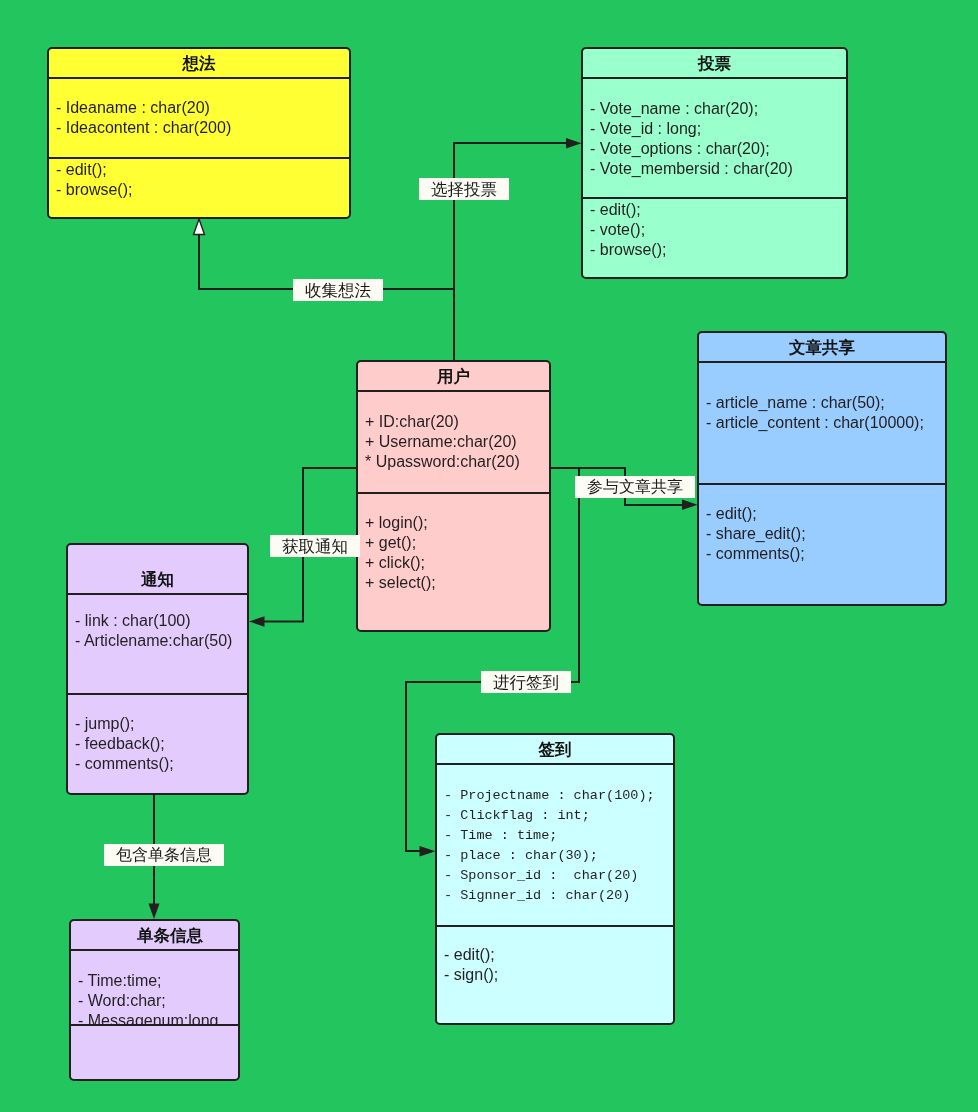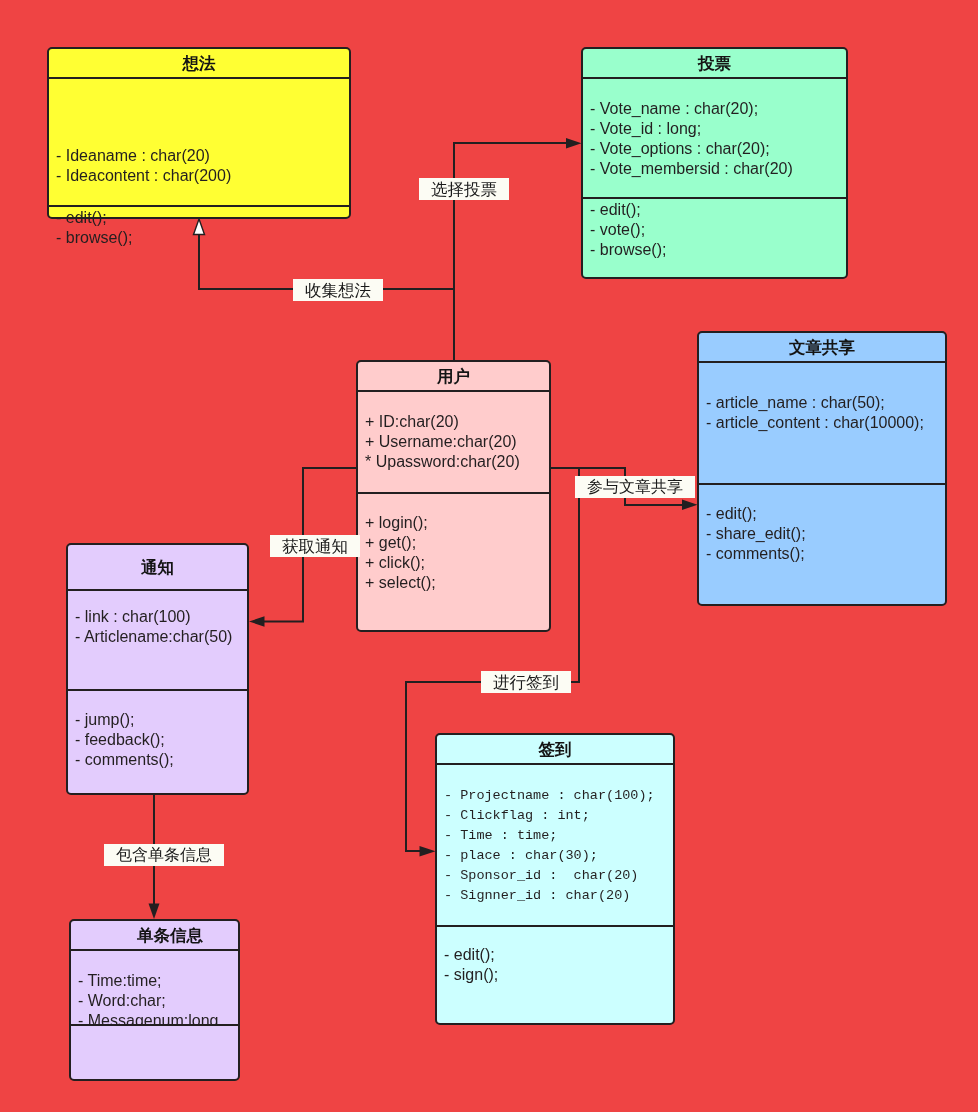--- a/index.html
+++ b/index.html
@@ -1,19 +1,19 @@
 <!DOCTYPE html>
 <html><head>
 <meta charset="utf-8">
 <title>UML Class Diagram</title>
 <style>
   html,body{margin:0;padding:0;}
   body{width:978px;height:1112px;background:#ffffcc;overflow:hidden;
        font-family:"Liberation Sans",sans-serif;}
-  #diagram{position:relative;width:978px;height:1112px;background:#ef4444;will-change:transform;}
+  #diagram{position:relative;width:978px;height:1112px;background:#22c55e;will-change:transform;}
   svg.links{position:absolute;left:0;top:0;width:978px;height:1112px;}
   .uml-class{position:absolute;box-sizing:border-box;border:2px solid #231f20;border-radius:5px;}
   .class-title{text-align:center;font-weight:bold;font-size:16.5px;color:#141414;
                box-sizing:border-box;display:flex;align-items:center;justify-content:center;
                padding-top:1px;}
   .class-sep{height:2px;background:#231f20;}
   .class-section{box-sizing:border-box;padding-left:7px;overflow:hidden;}
   .member{font-size:16px;color:#231f20;white-space:pre;line-height:20px;}
   .mono-attrs .member{font-family:"Liberation Mono",monospace;font-size:13.5px;}
   .edge-label{position:absolute;font-size:16.5px;color:#1a1a1a;background:#fcfcf4;
@@ -37,21 +37,21 @@
       <polygon points="199,219 204.5,234.5 193.5,234.5" fill="#ffffff" stroke="#231f20" stroke-width="1.4"></polygon>
       <polygon points="264.5,616.3 249,621.5 264.5,626.7" fill="#231f20"></polygon>
       <polygon points="682,499.5 697.5,504.7 682,510" fill="#231f20"></polygon>
       <polygon points="419.5,846 435.5,851.3 419.5,856.6" fill="#231f20"></polygon>
       <polygon points="148.5,903.5 159.5,903.5 154,919" fill="#231f20"></polygon>
     </g>
   </svg>
 <div class="uml-class" style="left: 47px; top: 47px; width: 304px; height: 172px; background: rgb(255, 255, 51);">
       <div class="class-title" style="height: 28px;">想法</div>
       <div class="class-sep"></div>
-      <div class="class-section" style="height: 78px; padding-top: 18.5px; margin-top: 48px;">
+      <div class="class-section" style="height: 78px; padding-top: 18.5px;">
         <div class="member">- Ideaname : char(20)</div>
         <div class="member">- Ideacontent : char(200)</div>
       </div>
       <div class="class-sep"></div>
       <div class="class-section" style="padding-top: 1px;">
         <div class="member">- edit();</div>
         <div class="member">- browse();</div>
       </div>
     </div>
     <div class="uml-class" style="left: 581px; top: 47px; width: 267px; height: 232px; background: rgb(153, 255, 204);">
@@ -94,21 +94,21 @@
         <div class="member">- article_content : char(10000);</div>
       </div>
       <div class="class-sep"></div>
       <div class="class-section" style="padding-top: 18.5px;">
         <div class="member">- edit();</div>
         <div class="member">- share_edit();</div>
         <div class="member">- comments();</div>
       </div>
     </div>
     <div class="uml-class" style="left: 66px; top: 543px; width: 183px; height: 252px; background: rgb(227, 204, 253);">
-      <div class="class-title" style="height: 44px;">通知</div>
+      <div class="class-title" style="height: 28px; margin-top: 20px;">通知</div>
       <div class="class-sep"></div>
       <div class="class-section" style="height: 98px; padding-top: 16px;">
         <div class="member">- link : char(100)</div>
         <div class="member">- Articlename:char(50)</div>
       </div>
       <div class="class-sep"></div>
       <div class="class-section" style="padding-top: 18.5px;">
         <div class="member">- jump();</div>
         <div class="member">- feedback();</div>
         <div class="member">- comments();</div>

